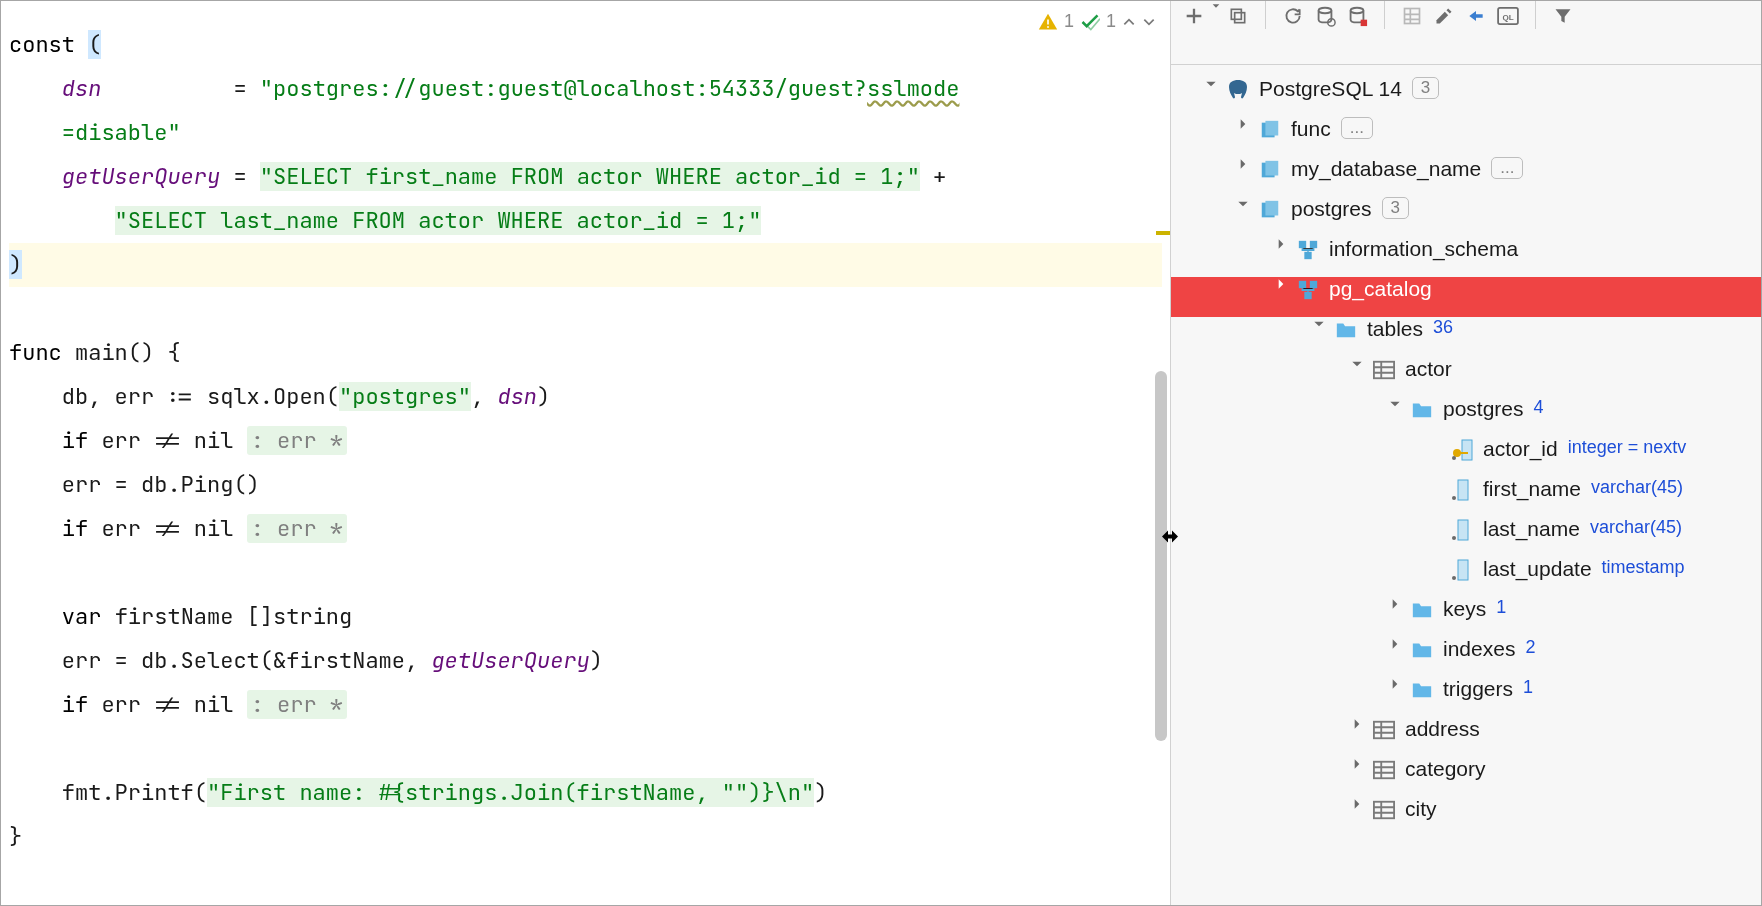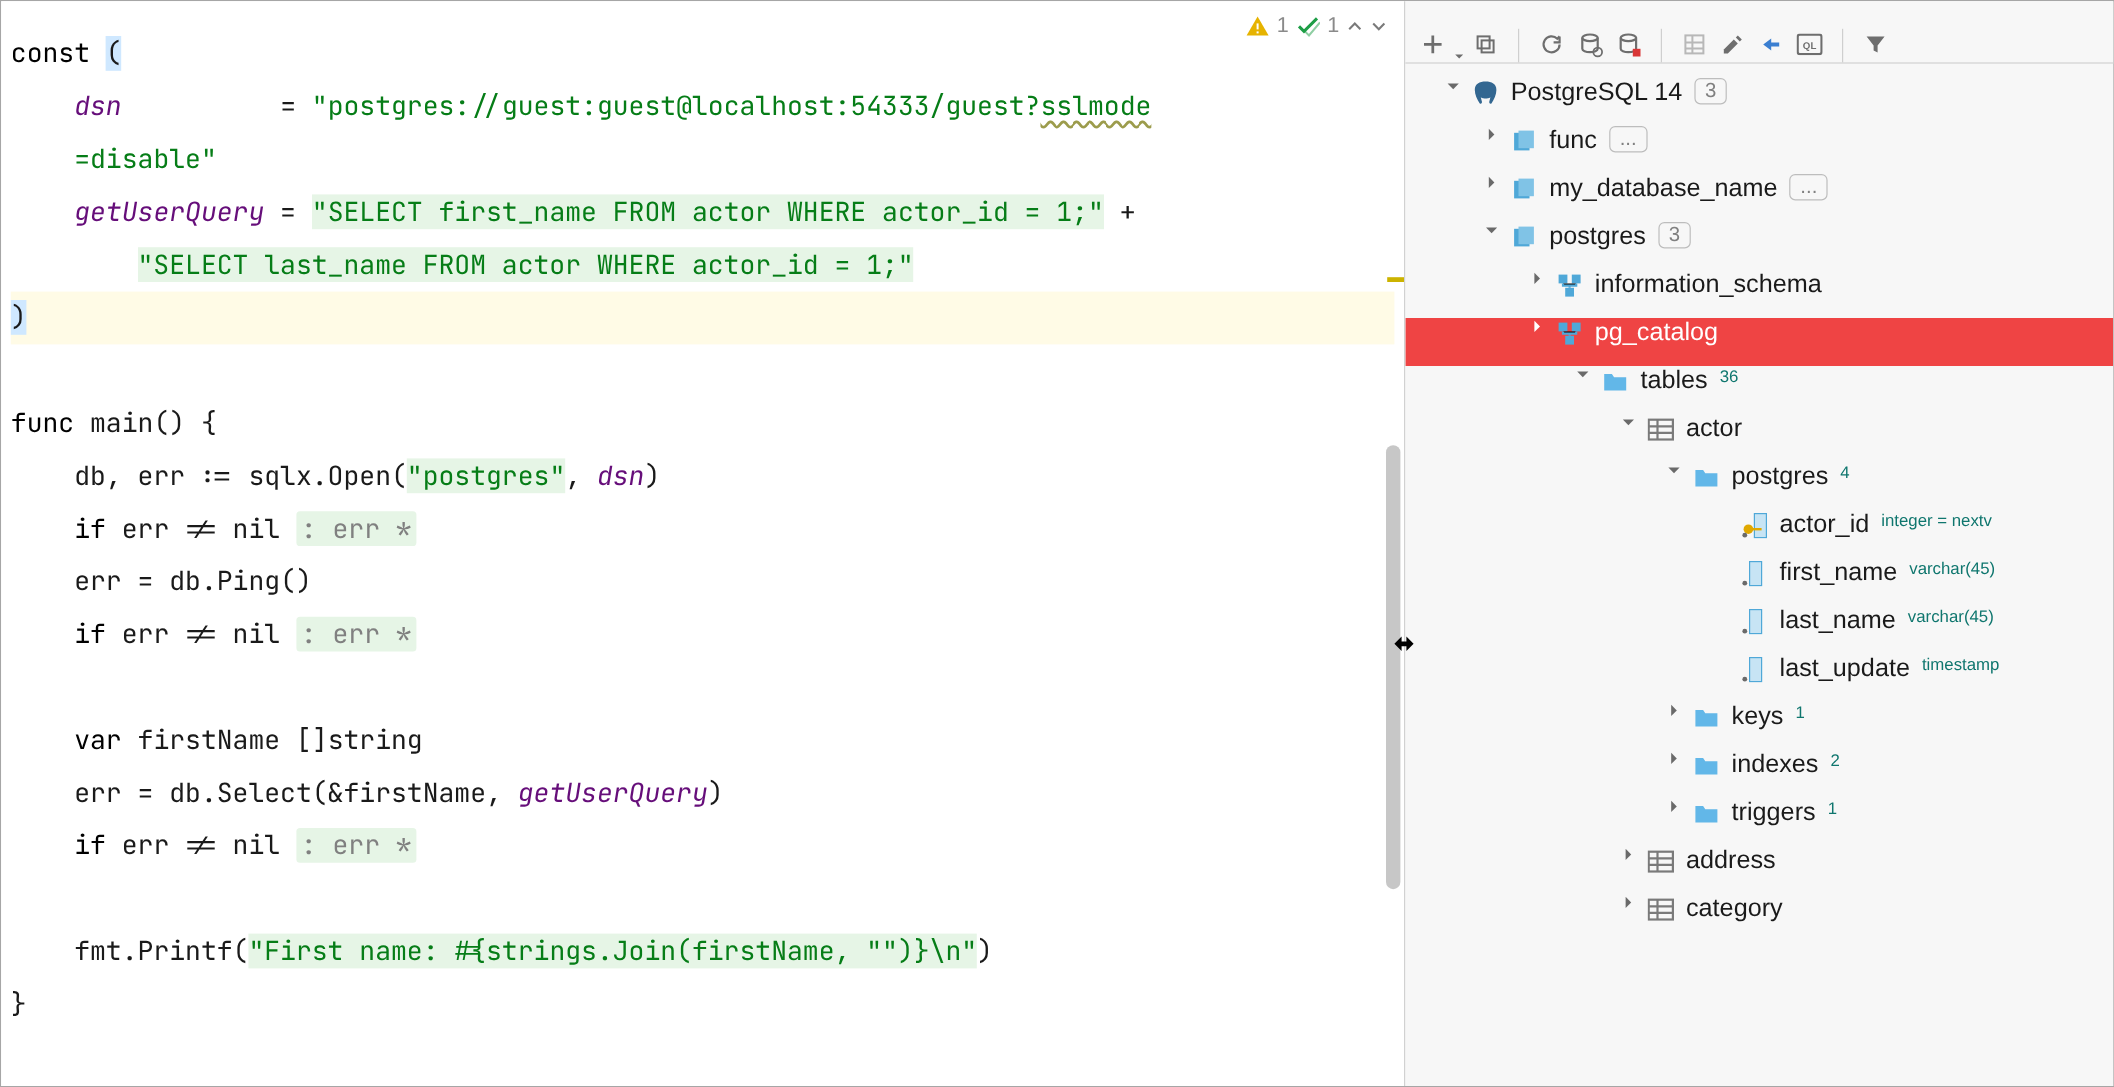--- a/index.html
+++ b/index.html
@@ -14,33 +14,33 @@
 .id-italic{color:#660e7a;font-style:italic}
 .str{color:#067d17}
 .str.hl{background:#e6f5e6}
 .str-wavy{text-decoration:underline wavy #9c9c4c;text-underline-offset:4px}
 .ident-dsn{color:#660e7a;font-style:italic}
 .hint{background:#e6f5e6;color:#808080;padding:0 4px;border-radius:3px}
 .line-hl{display:inline-block;width:100%;background:#fffbe6}
 .sel{background:#cfe8ff}
 .scroll-v{position:absolute;right:3px;top:370px;width:12px;height:370px;background:#c7c7c7;border-radius:6px}
 .marker{position:absolute;right:0;width:14px;height:4px;background:#ccb300}
-.toolbar{display:flex;align-items:flex-end;gap:2px;height:52px;border-bottom:1px solid #d1d1d1;padding:0 8px;background:#f7f7f7}
+.toolbar{display:flex;align-items:flex-start;gap:2px;height:64px;border-bottom:1px solid #d1d1d1;padding:0 8px;background:#f7f7f7}
 .tb-sep{width:1px;height:28px;background:#cfcfcf;margin:0 10px}
 .tb-btn{width:30px;height:30px;display:flex;align-items:center;justify-content:center;color:#6e6e6e;border-radius:4px}
 .tb-btn svg{display:block}
 .tree-body{flex:1;overflow:hidden;padding-top:12px}
 .row{display:flex;align-items:flex-start;height:40px;font-size:21px;color:#1a1a1a;white-space:nowrap;cursor:default}
 .row.sel{background:#ef4444;color:#fff}
 .chev{width:20px;display:flex;align-items:center;justify-content:center;color:#6a6a6a;flex-shrink:0}
 .row.sel .chev{color:#fff}
 .ic{width:26px;height:26px;margin:0 8px 0 4px;flex-shrink:0;display:flex;align-items:center;justify-content:center}
 .label{margin-right:10px}
 .badge{border:1px solid #bdbdbd;border-radius:5px;padding:0 8px;font-size:17px;color:#808080}
-.muted{color:#0f766e;font-size:14px}
+.muted{color:#1d4ed8;font-size:18px}
 .resize{position:absolute;left:1170px;top:540px;transform:translate(-50%,-50%);font-size:28px;color:#000;cursor:col-resize;font-weight:bold}
 </style>
 </head>
 <body>
 
 <div class="app">
 
   <div class="editor">
     <div class="inspection">
       <svg width="20" height="20" viewBox="0 0 24 24">
@@ -422,17 +422,31 @@
           </span>
         <span class="ic">
             <svg width="22" height="20" viewBox="0 0 24 20">
               <rect x="1" y="1" width="22" height="18" fill="none" stroke="#7a7a7a" stroke-width="2"></rect>
               <path stroke="#7a7a7a" stroke-width="2" d="M1 7h22M1 13h22M9 1v18"></path>
             </svg>
           </span>
         <span class="label">category</span>
       </div>
 
+      <div class="row" style="padding-left:176px">
+        <span class="chev">
+            <svg width="14" height="14" viewBox="0 0 24 24">
+              <path fill="#6a6a6a" d="M8 4l8 8-8 8z"></path>
+            </svg>
+          </span>
+        <span class="ic">
+            <svg width="22" height="20" viewBox="0 0 24 20">
+              <rect x="1" y="1" width="22" height="18" fill="none" stroke="#7a7a7a" stroke-width="2"></rect>
+              <path stroke="#7a7a7a" stroke-width="2" d="M1 7h22M1 13h22M9 1v18"></path>
+            </svg>
+          </span>
+        <span class="label">city</span>
+      </div>
 
 
     </div>
   </div>
 </div>
 
 </body></html>

